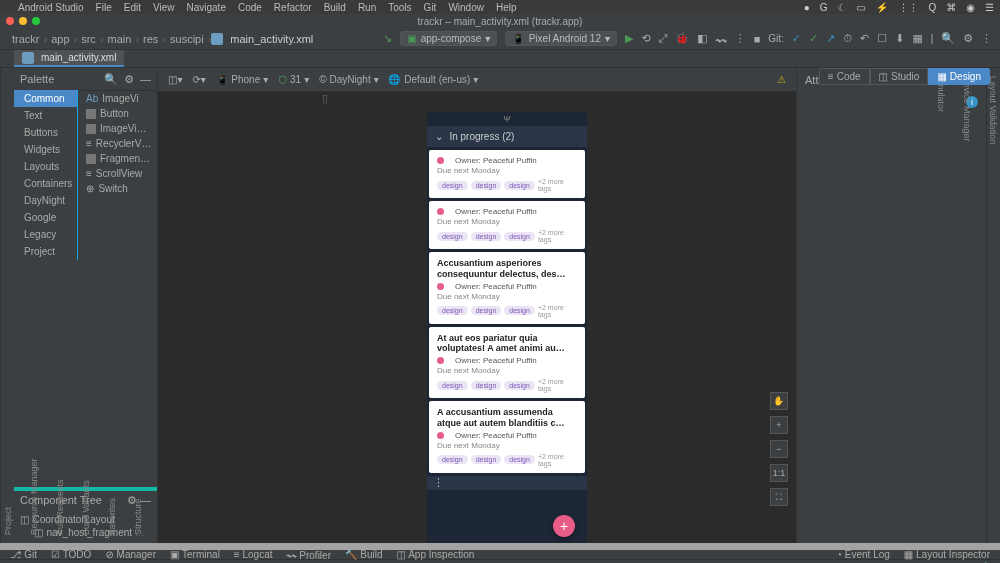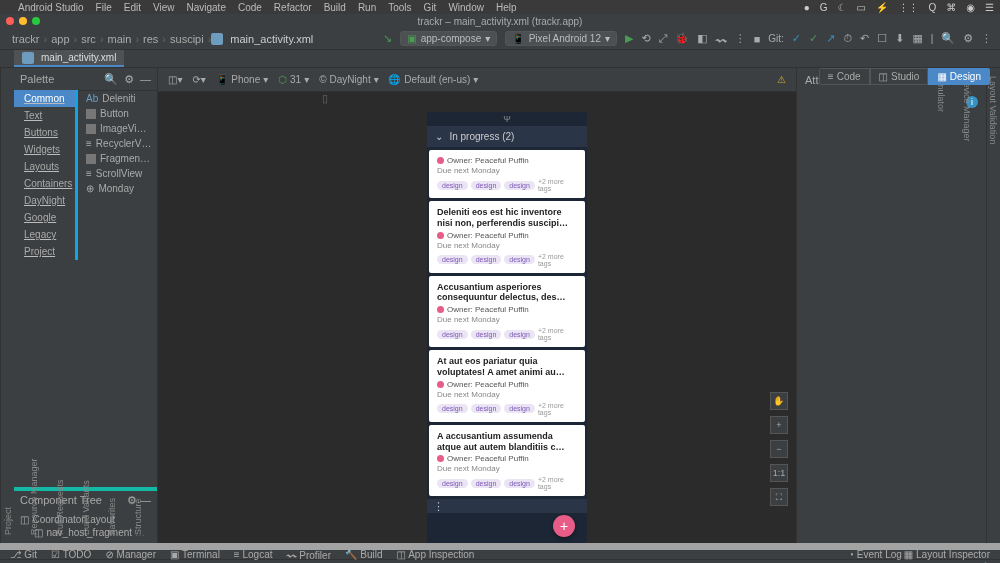--- a/index.html
+++ b/index.html
@@ -70,21 +70,21 @@
 .design-area { flex: 1; background: #2b2b2b; display: flex; flex-direction: column; }
 .design-toolbar { height: 24px; background: #3c3f41; border-bottom: 1px solid #323232; display: flex; align-items: center; padding: 0 10px; gap: 10px; font-size: 10px; color: #aaa; }
 .design-toolbar .dt-item { display: flex; align-items: center; gap: 3px; }
 .design-toolbar .warn { margin-left: auto; color: #c9a52e; }
 
 .canvas-wrap { flex: 1; position: relative; overflow: hidden; display: flex; justify-content: center; padding-top: 20px; }
 .device-preview { width: 160px; background: #1c2635; border-radius: 2px; position: relative; margin-left: 60px; }
 .section-header { background: #2a3548; color: #ccc; padding: 5px 8px; font-size: 10px; display: flex; align-items: center; gap: 6px; }
 .card { background: #fff; margin: 3px 2px; padding: 6px 8px; border-radius: 2px; }
 .card-title { font-size: 9px; font-weight: bold; color: #222; line-height: 1.2; margin-bottom: 2px; }
-.card-owner { font-size: 8px; color: #555; display: flex; align-items: center; gap: 3px; margin-bottom: 1px; }
+.card-owner { font-size: 8px; color: #555; display: flex; align-items: center; gap: 11px; margin-bottom: 1px; }
 .card-owner .dot { width: 7px; height: 7px; border-radius: 50%; background: #e85d88; }
 .card-due { font-size: 8px; color: #888; margin-bottom: 3px; }
 .card-tags { display: flex; gap: 3px; align-items: center; }
 .tag { background: #eae4f5; color: #7c59b5; font-size: 7px; padding: 1px 5px; border-radius: 7px; }
 .more-tags { font-size: 7px; color: #999; }
 .fab { position: absolute; bottom: 6px; right: 12px; width: 22px; height: 22px; border-radius: 50%; background: #e85d88; color: #fff; display: flex; align-items: center; justify-content: center; font-size: 14px; box-shadow: 0 2px 4px rgba(0,0,0,0.4); }
 .bottom-bar { height: 14px; background: #2a3548; display: flex; align-items: center; padding: 0 6px; color: #ccc; }
 
 
 .zoom-controls { position: absolute; right: 8px; top: 300px; display: flex; flex-direction: column; gap: 6px; width: 18px; }
@@ -96,21 +96,21 @@
 .attributes-header .icons { margin-left: auto; display: flex; gap: 6px; }
 .info-bar { padding: 4px 8px; display: flex; justify-content: flex-end; }
 .info-bar .info-ico { width: 12px; height: 12px; border-radius: 50%; background: #3592c4; color: #fff; font-size: 9px; display: flex; align-items: center; justify-content: center; }
 
 
 .right-rail { width: 14px; background: #3c3f41; border-left: 1px solid #323232; writing-mode: vertical-rl; font-size: 9px; color: #888; display: flex; flex-direction: column; gap: 12px; padding: 8px 0; }
 .right-rail span { padding: 0 2px; cursor: pointer; }
 
 
 .bottom-tools { height: 16px; background: #3c3f41; border-top: 7px solid #a3a3a3; display: flex; align-items: center; padding: 0 10px; gap: 14px; font-size: 10px; color: #aaa; }
-.bottom-tools .right { margin-left: auto; display: flex; gap: 2px; }
+.bottom-tools .right { margin-left: auto; display: flex; gap: 14px; }
 
 
 .status-bar { height: 14px; background: #3c3f41; border-top: 1px solid #323232; display: flex; align-items: center; padding: 0 8px; font-size: 9px; color: #888; }
 .status-bar .right { margin-left: auto; display: flex; gap: 10px; }
 </style>
 </head>
 <body>
 
 <div class="menubar">
   <span class="apple"></span>
@@ -238,36 +238,36 @@
   <div class="palette">
     <div class="palette-header">
       <span>Palette</span>
       <div class="icons">
         <span>🔍</span>
         <span>⚙</span>
         <span>—</span>
       </div>
     </div>
     <div style="display:flex;flex:0 0 auto;">
-      <div class="palette-categories" style="width:64px;border-right:3px solid #0ea5e9;text-decoration:underline;">
+      <div class="palette-categories" style="width:64px;border-right:1px solid #0ea5e9;">
         <div class="palette-cat active">Common</div>
         <div class="palette-cat">Text</div>
         <div class="palette-cat">Buttons</div>
         <div class="palette-cat">Widgets</div>
         <div class="palette-cat">Layouts</div>
         <div class="palette-cat">Containers</div>
         <div class="palette-cat">DayNight</div>
         <div class="palette-cat">Google</div>
         <div class="palette-cat">Legacy</div>
         <div class="palette-cat">Project</div>
       </div>
       <div class="palette-items" style="flex:1;">
         <div class="palette-item">
             <span style="color:#6d9cbe">Ab</span>
-            <span>Deleniti</span>
+            <span>ImageVi</span>
           </div>
         <div class="palette-item">
             <span class="pi-ico"></span>
             <span>Button</span>
           </div>
         <div class="palette-item">
             <span class="pi-ico"></span>
             <span>ImageVi…</span>
           </div>
         <div class="palette-item">
@@ -277,21 +277,21 @@
         <div class="palette-item">
             <span class="pi-ico"></span>
             <span>Fragmen…</span>
           </div>
         <div class="palette-item">
             <span>≡</span>
             <span>ScrollView</span>
           </div>
         <div class="palette-item">
             <span>⊕</span>
-            <span>Monday</span>
+            <span>Switch</span>
           </div>
       </div>
     </div>
 
     <div class="comp-tree-header">
       <span>Component Tree</span>
       <div class="icons">
         <span>⚙</span>
         <span>—</span>
       </div>
@@ -336,21 +336,20 @@
               </div>
               <div class="card-due">Due next Monday</div>
               <div class="card-tags">
                 <span class="tag">design</span>
                 <span class="tag">design</span>
                 <span class="tag">design</span>
                 <span class="more-tags">+2 more tags</span>
               </div>
             </div>
             <div class="card">
-              <div class="card-title">Deleniti eos est hic inventore nisi non, perferendis suscipi…</div>
               <div class="card-owner">
                 <span class="dot"></span>
                 <span>Owner: Peaceful Puffin</span>
               </div>
               <div class="card-due">Due next Monday</div>
               <div class="card-tags">
                 <span class="tag">design</span>
                 <span class="tag">design</span>
                 <span class="tag">design</span>
                 <span class="more-tags">+2 more tags</span>

